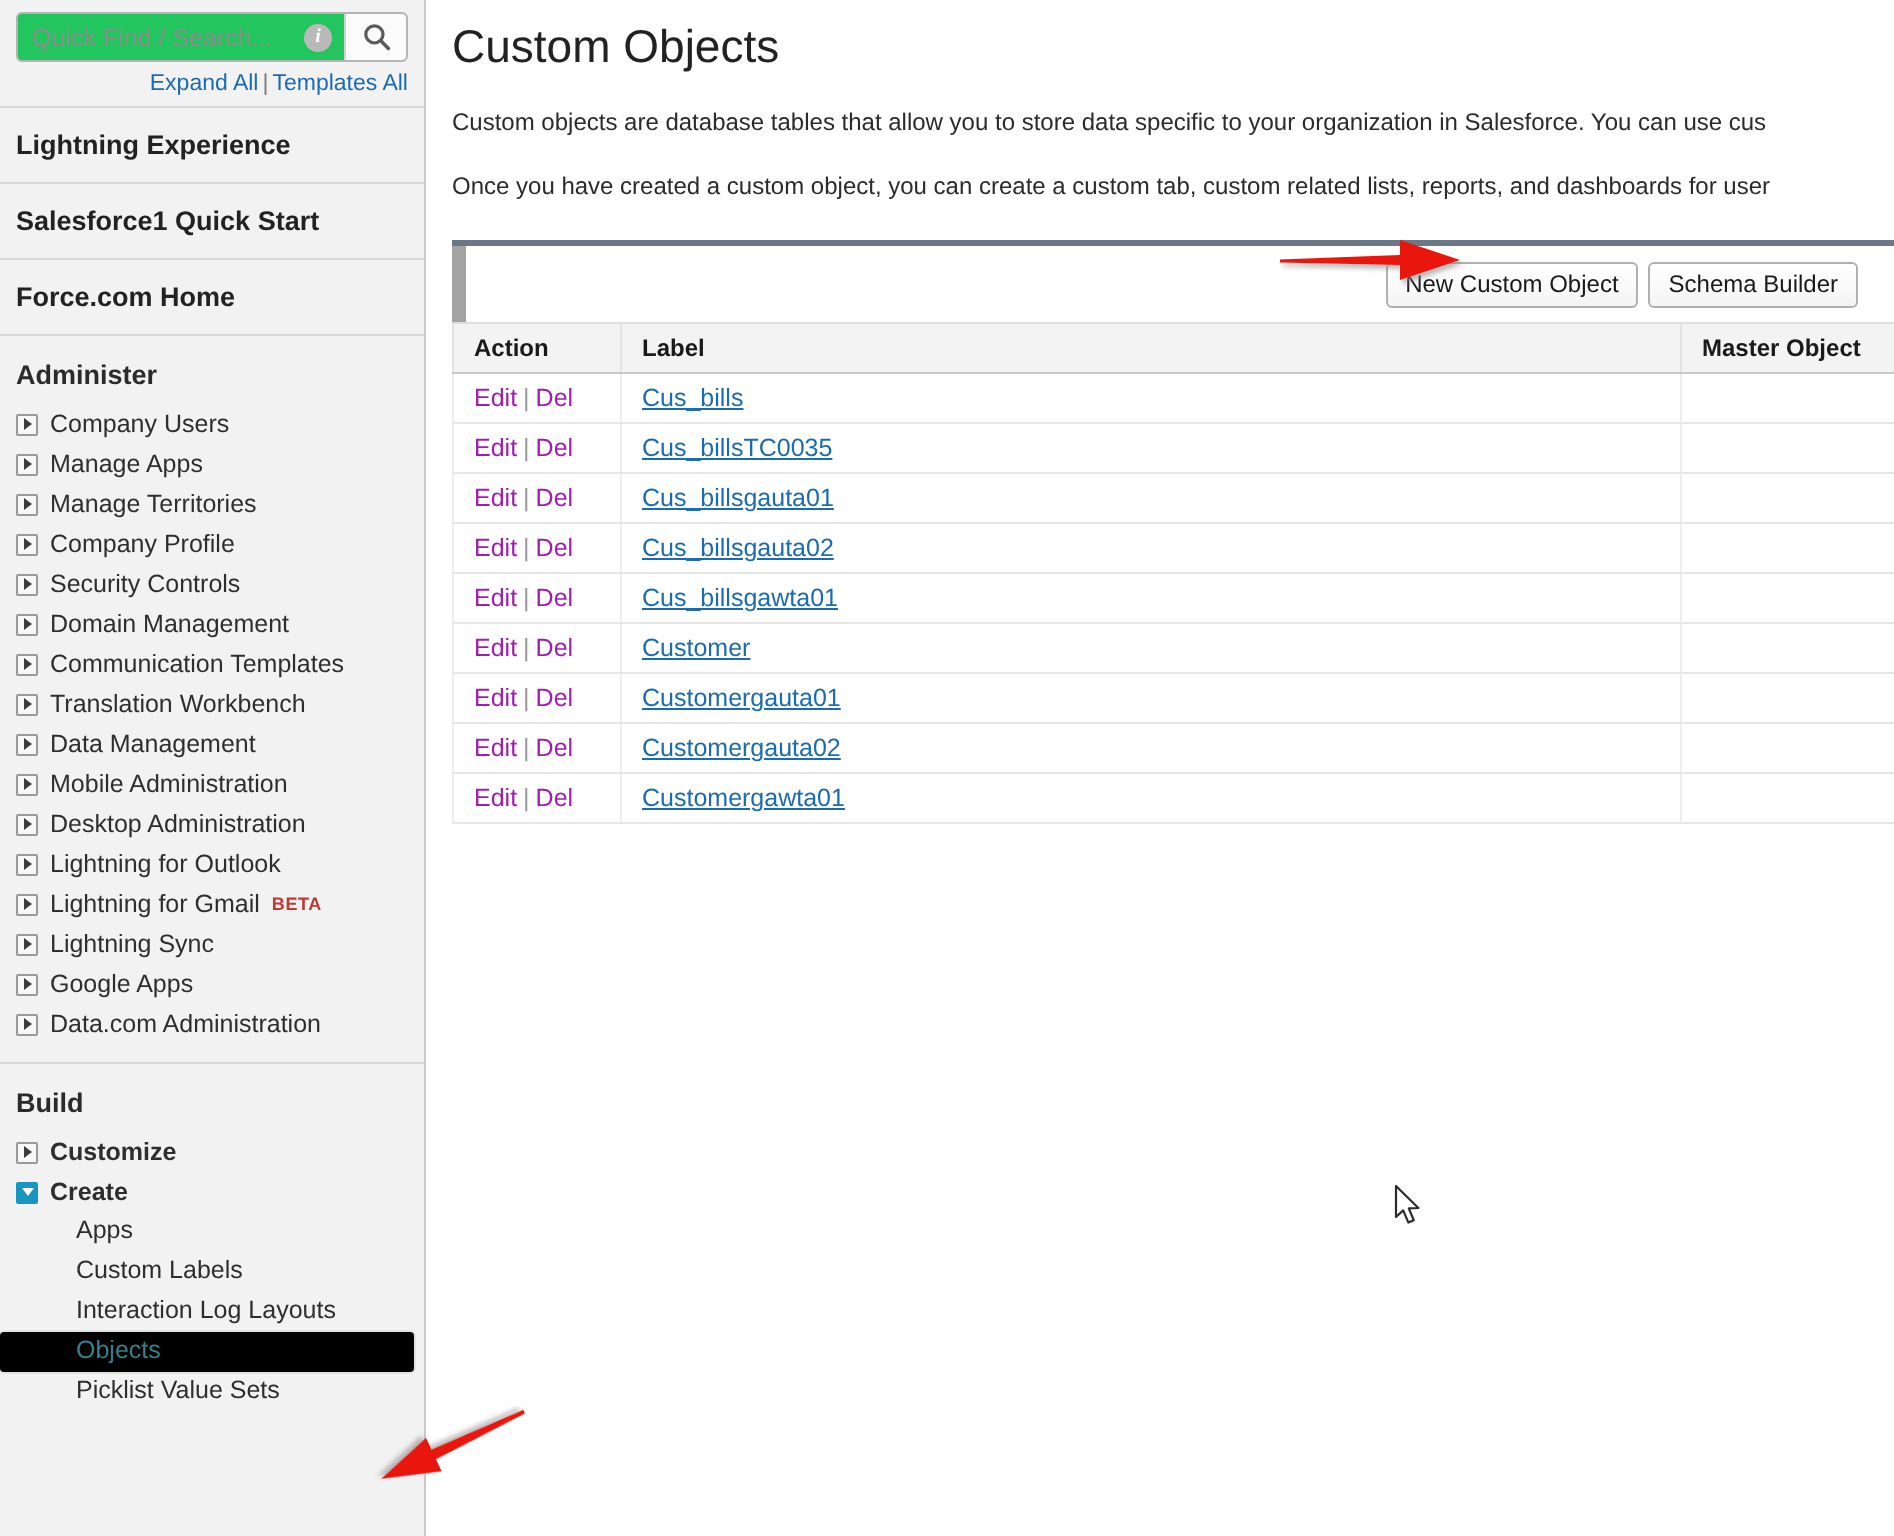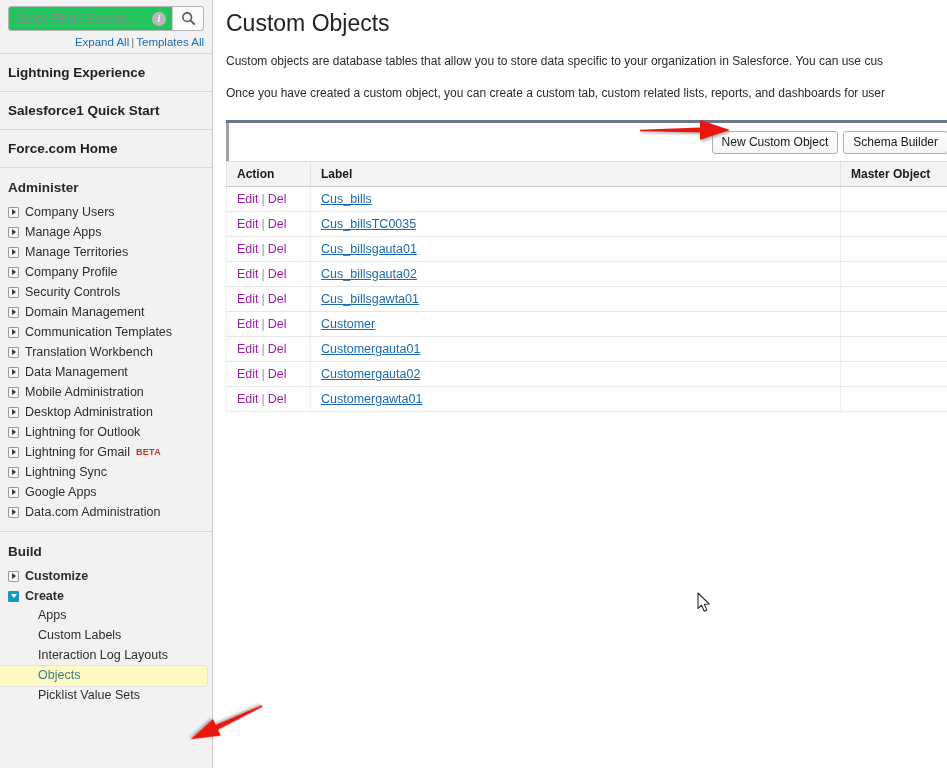--- a/index.html
+++ b/index.html
@@ -169,21 +169,21 @@
 
   .sub-item {
     padding: 2px 0 2px 38px;
     height: 20px;
     font-size: 12.5px;
     color: #2e2e2e;
     cursor: pointer;
     white-space: nowrap;
   }
   .sub-item.selected {
-    background: #fef9c3;
+    background: #000000;
     color: #3a7e8c;
     margin-right: 5px;
     border-radius: 2px;
     box-shadow: 0 0 0 1px #e3e3e3;
   }
 
   
   #main {
     position: absolute;
     left: 213px; top: 0;
@@ -219,22 +219,22 @@
     margin-right: -1px;
     border-top: 3px solid #6a7786;
     background: #ffffff;
   }
 
   .panel-toolbar {
     height: 38px;
     display: flex;
     align-items: center;
     justify-content: flex-end;
-    padding: 0 0 0 0;
-    border-left: 3px solid #a3a3a3;
+    padding: 0 19px 0 0;
+    border-left: 7px solid #a3a3a3;
     background: #ffffff;
   }
 
   .btn {
     font-family: "Liberation Sans", sans-serif;
     font-size: 12px;
     color: #1a1a1a;
     background: linear-gradient(to bottom, #ffffff 0%, #f4f4f4 100%);
     border: 1px solid #b0b0b0;
     border-radius: 3px;

